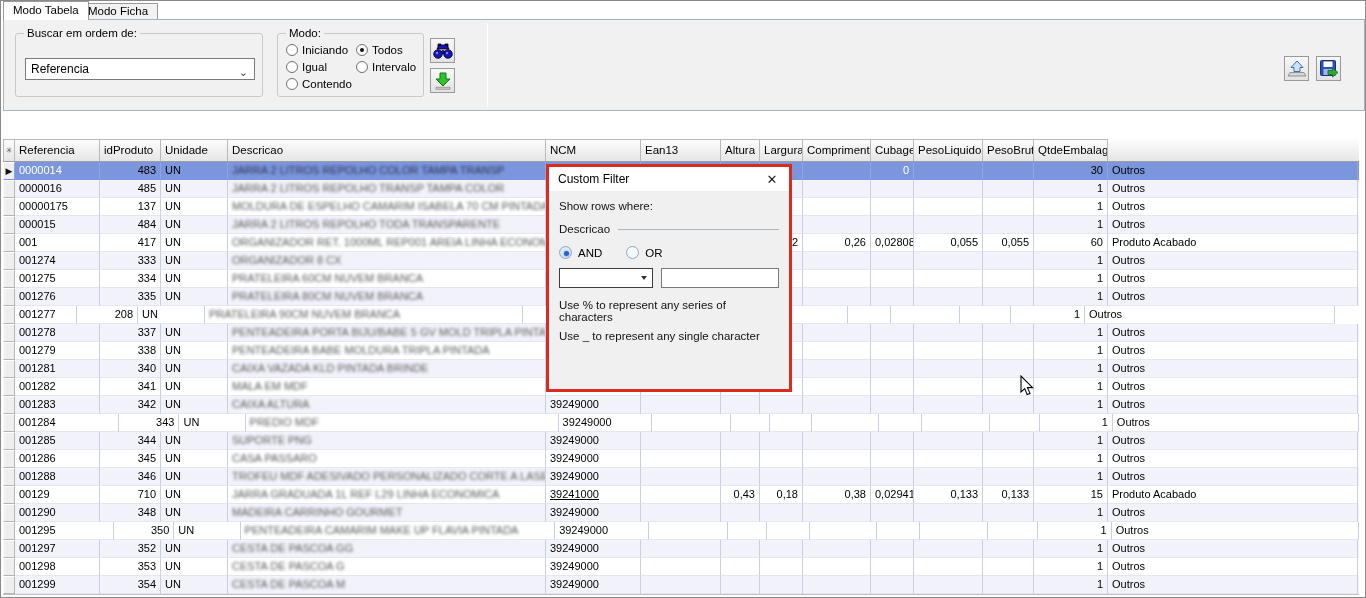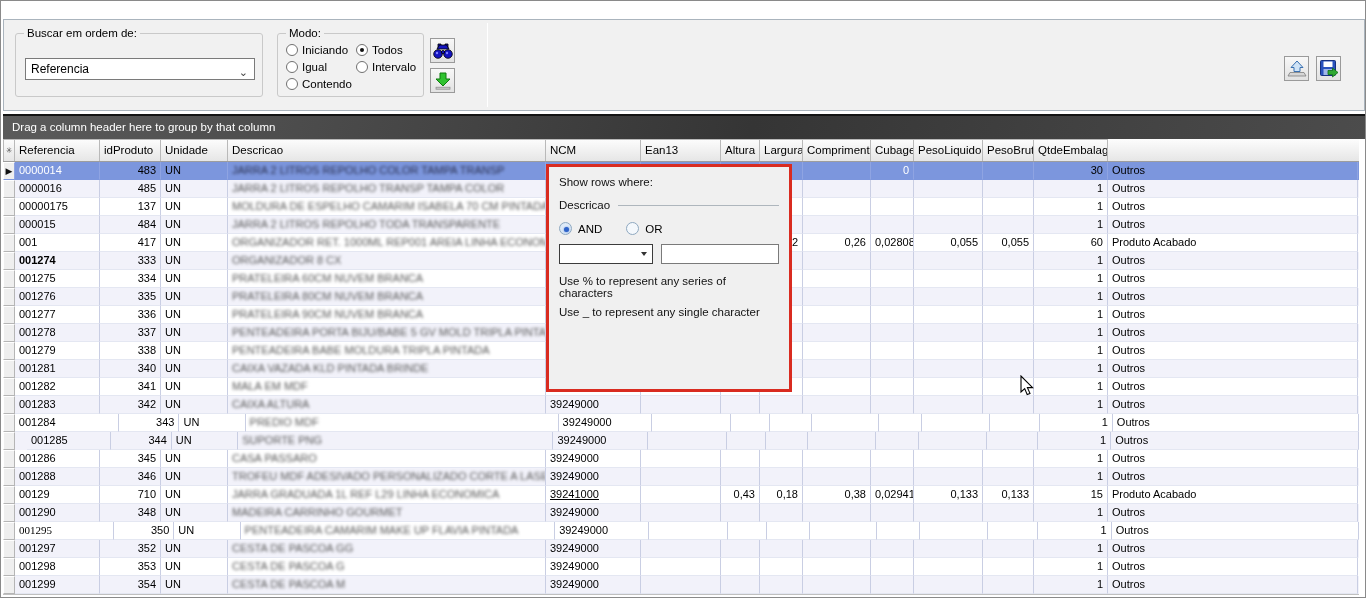--- a/index.html
+++ b/index.html
@@ -89,20 +89,24 @@
   .btn.focus { border:2px solid #3c78c8; line-height:18px; box-shadow:0 0 1px #7fb3e0; }
 
   
   .cursor { position:absolute; left:1019px; top:374px; z-index:20; }
 </style>
 </head>
 <body>
 
 <div id="app">
 
+  <div class="tabstrip">
+    <div class="tab tab1 active">Modo Tabela</div>
+    <div class="tab tab2">Modo Ficha</div>
+  </div>
 
   <div class="toolbar">
     <div class="groupbox gb-search">
       <div class="gb-label">Buscar em ordem de:</div>
       <div class="combobox">
         <span>Referencia</span>
         <span class="chev">⌄</span>
       </div>
     </div>
     <div class="groupbox gb-modo">
@@ -157,21 +161,20 @@
   </div>
   <div class="toolbtn btn-save">
     <svg width="20" height="20" viewBox="0 0 20 20">
       <rect x="1.5" y="1.5" width="15" height="15" rx="1" fill="#2a52be" stroke="#16307f" stroke-width="1"></rect>
       <rect x="4.5" y="2.5" width="9" height="5.5" fill="#fff"></rect>
       <rect x="4.5" y="10" width="9" height="6" fill="#9fb6e8"></rect>
       <polygon points="9,11.5 13.5,11.5 13.5,9 19,13.5 13.5,18 13.5,15.5 9,15.5" fill="#2fa832" stroke="#0e6d12" stroke-width="0.8"></polygon>
     </svg>
   </div>
 
-  <div class="groupbar">Drag a column header here to group by that column</div>
 
   <div class="grid">
     <div class="hdr-row">
         <div class="hdr-cell hdr-ind" style="width: 12px;">✳</div>
         <div class="hdr-cell" style="width: 85px;">Referencia</div>
         <div class="hdr-cell" style="width: 61px;">idProduto</div>
         <div class="hdr-cell" style="width: 67px;">Unidade</div>
         <div class="hdr-cell" style="width: 318px;">Descricao</div>
         <div class="hdr-cell" style="width: 95px;">NCM</div>
         <div class="hdr-cell" style="width: 80px;">Ean13</div>
@@ -264,21 +267,21 @@
           <div class="cell r" style="width: 43px;">0,2</div>
           <div class="cell r" style="width: 68px;">0,26</div>
           <div class="cell r" style="width: 43px;">0,02808</div>
           <div class="cell r" style="width: 69px;">0,055</div>
           <div class="cell r" style="width: 51px;">0,055</div>
           <div class="cell r" style="width: 74px;">60</div>
           <div class="cell" style="width: 250px;">Produto Acabado</div>
         </div>
         <div class="row alt">
           <div class="cell ind" style="width: 12px;"></div>
-          <div class="cell" style="width: 85px; font-weight: bold;">001274</div>
+          <div class="cell" style="width: 85px;">001274</div>
           <div class="cell r" style="width: 61px; text-align: right;">333</div>
           <div class="cell" style="width: 67px;">UN</div>
           <div class="cell" style="width: 318px;"><span class="blur-text">ORGANIZADOR 8 CX</span></div>
           <div class="cell" style="width: 95px;"></div>
           <div class="cell" style="width: 80px;"></div>
           <div class="cell r" style="width: 39px;"></div>
           <div class="cell r" style="width: 43px;"></div>
           <div class="cell r" style="width: 68px;"></div>
           <div class="cell r" style="width: 43px;"></div>
           <div class="cell r" style="width: 69px;"></div>
@@ -315,22 +318,22 @@
           <div class="cell r" style="width: 43px;"></div>
           <div class="cell r" style="width: 68px;"></div>
           <div class="cell r" style="width: 43px;"></div>
           <div class="cell r" style="width: 69px;"></div>
           <div class="cell r" style="width: 51px;"></div>
           <div class="cell r" style="width: 74px;">1</div>
           <div class="cell" style="width: 250px;">Outros</div>
         </div>
         <div class="row">
           <div class="cell ind" style="width: 12px;"></div>
-          <div class="cell" style="width: 85px;">001277</div>
-          <div class="cell r" style="width: 61px;">336</div>
+          <div class="cell" style="width: 62px;">001277</div>
+          <div class="cell r" style="width: 61px;">208</div>
           <div class="cell" style="width: 67px;">UN</div>
           <div class="cell" style="width: 318px;"><span class="blur-text">PRATELEIRA 90CM NUVEM BRANCA</span></div>
           <div class="cell" style="width: 95px;"></div>
           <div class="cell" style="width: 80px;"></div>
           <div class="cell r" style="width: 39px;"></div>
           <div class="cell r" style="width: 43px;"></div>
           <div class="cell r" style="width: 68px;"></div>
           <div class="cell r" style="width: 43px;"></div>
           <div class="cell r" style="width: 69px;"></div>
           <div class="cell r" style="width: 51px;"></div>
@@ -434,21 +437,21 @@
           <div class="cell r" style="width: 43px;"></div>
           <div class="cell r" style="width: 68px;"></div>
           <div class="cell r" style="width: 43px;"></div>
           <div class="cell r" style="width: 69px;"></div>
           <div class="cell r" style="width: 51px;"></div>
           <div class="cell r" style="width: 74px;">1</div>
           <div class="cell" style="width: 250px;">Outros</div>
         </div>
         <div class="row alt">
           <div class="cell ind" style="width: 12px;"></div>
-          <div class="cell" style="width: 85px; margin-left: 12px;">001285</div>
+          <div class="cell" style="width: 85px;">001285</div>
           <div class="cell r" style="width: 61px;">344</div>
           <div class="cell" style="width: 67px;">UN</div>
           <div class="cell" style="width: 318px;"><span class="blur-text">SUPORTE PNG</span></div>
           <div class="cell" style="width: 95px;">39249000</div>
           <div class="cell" style="width: 80px;"></div>
           <div class="cell r" style="width: 39px;"></div>
           <div class="cell r" style="width: 43px;"></div>
           <div class="cell r" style="width: 68px;"></div>
           <div class="cell r" style="width: 43px;"></div>
           <div class="cell r" style="width: 69px;"></div>
@@ -519,21 +522,21 @@
           <div class="cell r" style="width: 43px;"></div>
           <div class="cell r" style="width: 68px;"></div>
           <div class="cell r" style="width: 43px;"></div>
           <div class="cell r" style="width: 69px;"></div>
           <div class="cell r" style="width: 51px;"></div>
           <div class="cell r" style="width: 74px;">1</div>
           <div class="cell" style="width: 250px;">Outros</div>
         </div>
         <div class="row">
           <div class="cell ind" style="width: 12px;"></div>
-          <div class="cell" style="width: 100px; font-family: Liberation Serif, serif;">001295</div>
+          <div class="cell" style="width: 100px;">001295</div>
           <div class="cell r" style="width: 61px;">350</div>
           <div class="cell" style="width: 67px;">UN</div>
           <div class="cell" style="width: 318px;"><span class="blur-text">PENTEADEIRA CAMARIM MAKE UP FLAVIA PINTADA</span></div>
           <div class="cell" style="width: 95px;">39249000</div>
           <div class="cell" style="width: 80px;"></div>
           <div class="cell r" style="width: 39px;"></div>
           <div class="cell r" style="width: 43px;"></div>
           <div class="cell r" style="width: 68px;"></div>
           <div class="cell r" style="width: 43px;"></div>
           <div class="cell r" style="width: 69px;"></div>
@@ -590,20 +593,24 @@
           <div class="cell r" style="width: 69px;"></div>
           <div class="cell r" style="width: 51px;"></div>
           <div class="cell r" style="width: 74px;">1</div>
           <div class="cell" style="width: 250px;">Outros</div>
         </div>
       </div>
   </div>
   <div class="grid-bottom"></div>
 
   <div class="dialog">
+    <div class="dlg-title">
+      <span class="t">Custom Filter</span>
+      <span class="dlg-close">✕</span>
+    </div>
     <div class="dlg-body">
       <div class="dlg-label">Show rows where:</div>
       <div class="field-row">
         <span class="dlg-label">Descricao</span>
         <span class="sep"></span>
       </div>
       <div class="andor">
         <span class="rb2 sel"></span>
         <span>AND</span>
         <span class="gap"></span>

